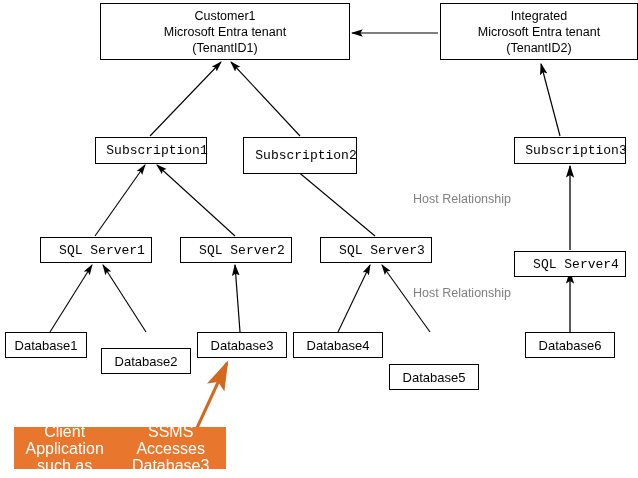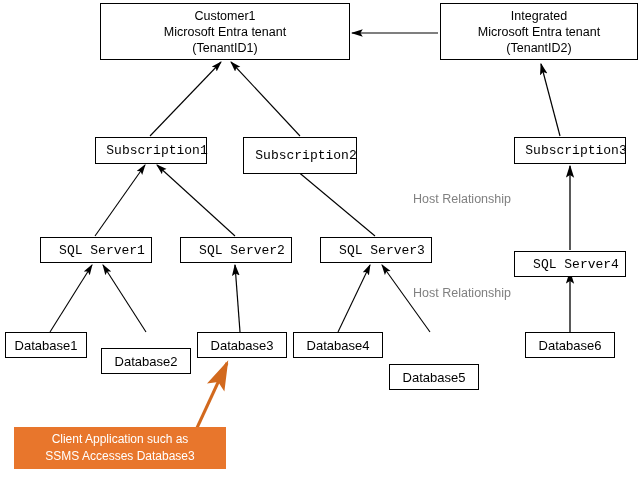--- a/index.html
+++ b/index.html
@@ -58,24 +58,24 @@
     font-size: 12.5px;
     white-space: nowrap;
     z-index: 4;
   }
   .callout {
     position: absolute;
     box-sizing: border-box;
     background: #E8762C;
     color: #ffffff;
     font-family: "Liberation Sans", sans-serif;
-    font-size: 12px;
+    font-size: 16px;
     line-height: 17px;
     display: flex;
-    flex-direction: column;
+    flex-direction: row;
     align-items: center;
     justify-content: center;
     text-align: center;
     z-index: 6;
   }
   .tline { display: block; }
 </style>
 </head>
 <body>
 

